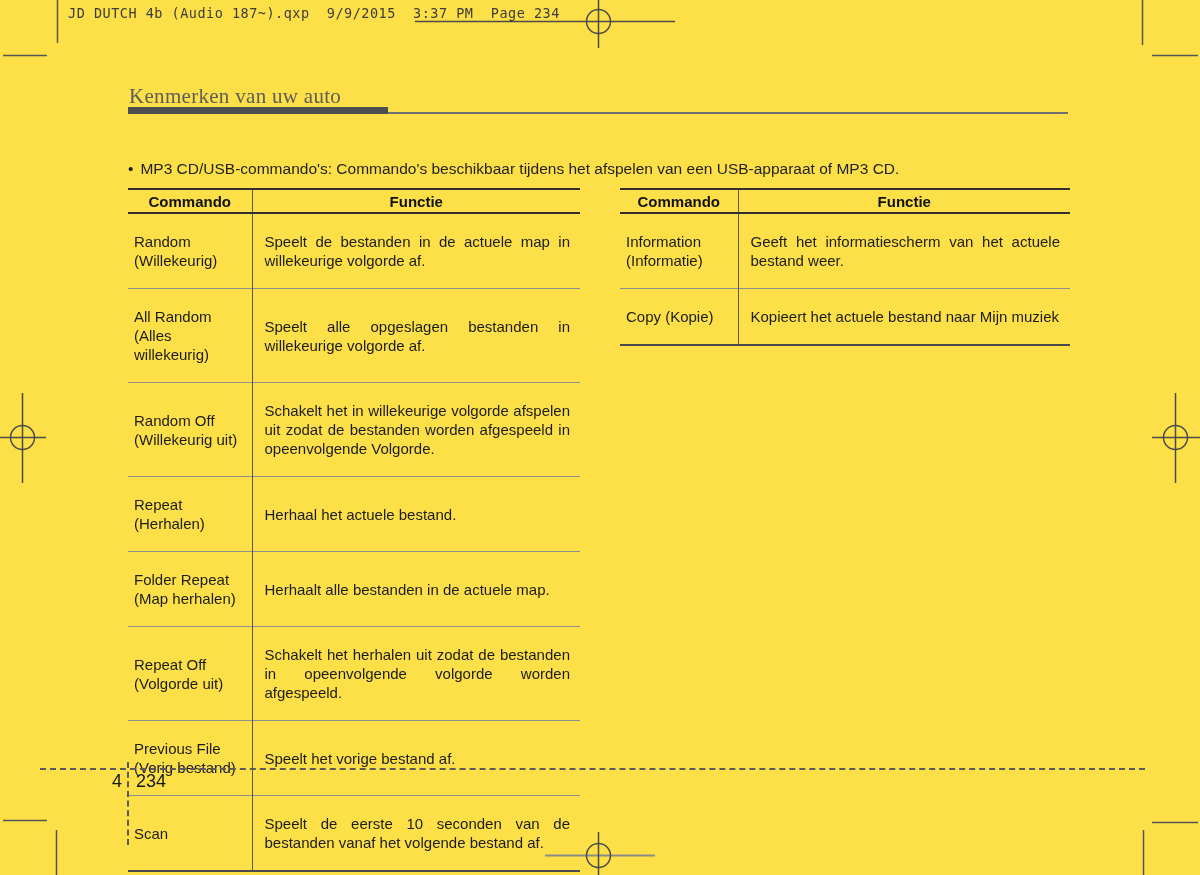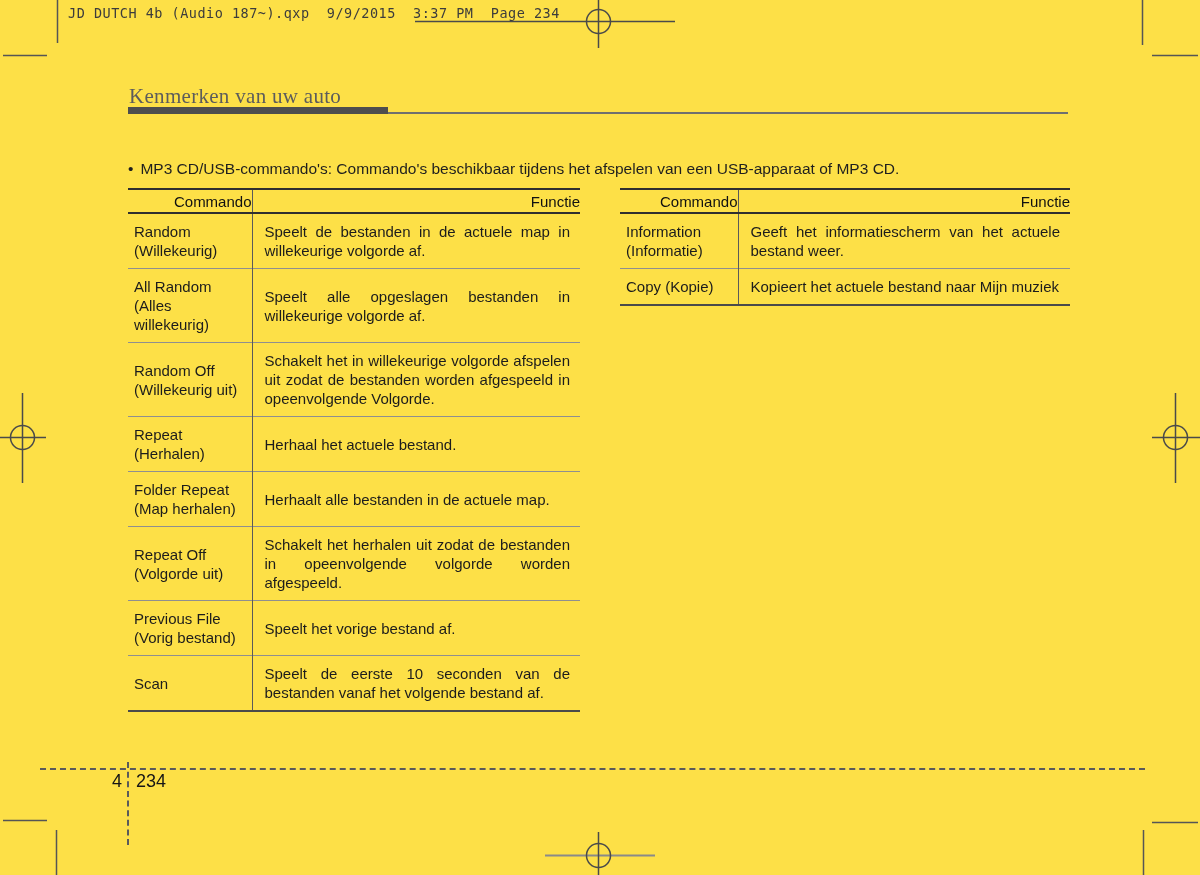--- a/index.html
+++ b/index.html
@@ -62,38 +62,38 @@
   table.cmdtbl {
     border-collapse: collapse;
     table-layout: fixed;
     width: 100%;
     font-size: 15px;
     color: #1c1c1c;
     border-top: 2px solid #2f2f2f;
     border-bottom: 2px solid #4a4a4a;
   }
   table.cmdtbl th {
-    font-weight: normal;
-    text-align: right;
+    font-weight: bold;
+    text-align: center;
     font-size: 15px;
     color: #111;
     border-bottom: 2px solid #2f2f2f;
     height: 22px;
     padding: 0;
   }
   table.cmdtbl th.c1, table.cmdtbl td.c1 {
     border-right: 1px solid #5a5a5a;
   }
   table.cmdtbl tbody tr + tr td {
     border-top: 1px solid #8f8f8f;
   }
   table.cmdtbl td {
     vertical-align: middle;
     line-height: 19px;
-    padding: 8px 0;
+    padding: 18px 0;
   }
   table.cmdtbl td.c1 {
     padding-left: 6px;
     padding-right: 4px;
     white-space: pre-line;
   }
   table.cmdtbl td.c2 {
     padding-left: 12px;
     padding-right: 10px;
     text-align: justify;

